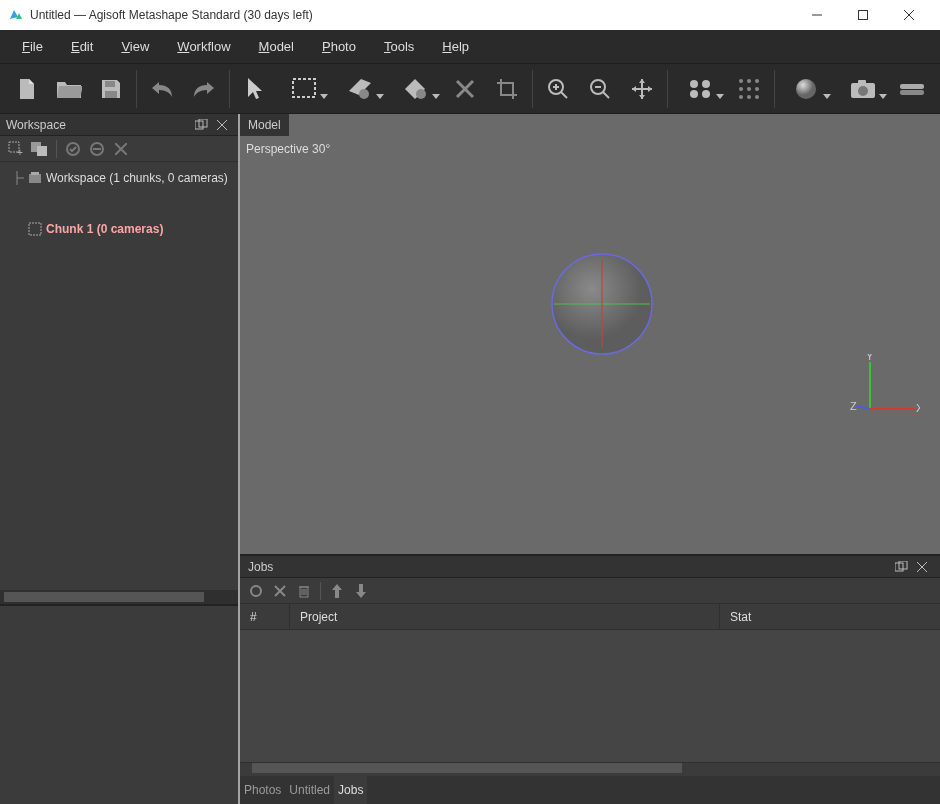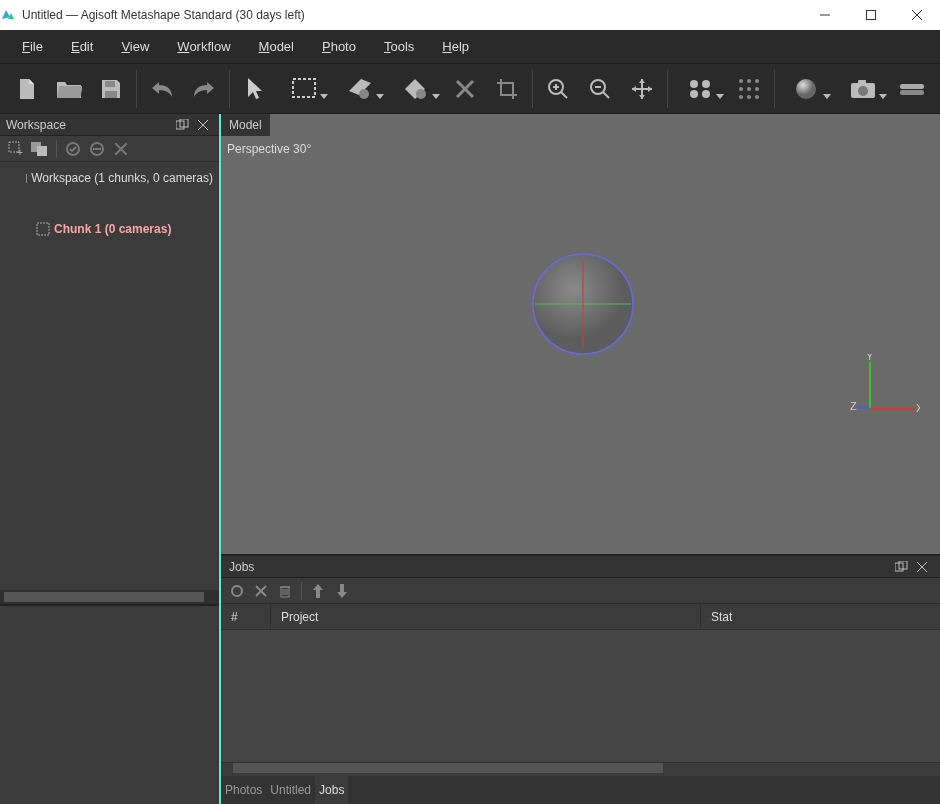--- a/index.html
+++ b/index.html
@@ -1,49 +1,49 @@
 <!DOCTYPE html>
 <html><head>
 <meta charset="utf-8">
 <style>
 * { box-sizing: border-box; margin: 0; padding: 0; font-family: "Segoe UI", Tahoma, sans-serif; }
 html, body { width: 940px; height: 804px; overflow: hidden; background: #fff; }
 
 
-.title-bar { height: 30px; background: #fff; display: flex; align-items: center; padding: 0 0; color: #333; font-size: 12px; }
+.title-bar { height: 30px; background: #fff; display: flex; align-items: center; padding: 0 8px; color: #333; font-size: 12px; }
 .title-bar .ico { width: 16px; height: 16px; margin-right: 6px; display:flex; align-items:center; justify-content:center;}
 .title-bar .title-text { flex: 1; }
 .win-btns { display: flex; gap: 0; }
 .win-btn { width: 46px; height: 30px; display: flex; align-items: center; justify-content: center; color:#333; }
 .win-btn svg { display:block; }
 
 
 .menu-bar { height: 34px; background: #2a2a2a; display: flex; align-items: center; padding: 0 8px; color: #ddd; font-size: 13px; border-bottom:1px solid #1e1e1e;}
 .menu-item { padding: 6px 14px; cursor: default; }
 .menu-underline { text-decoration: underline; }
 
 
 .toolbar { height: 50px; background: #2a2a2a; display: flex; align-items: center; padding: 0 6px; border-bottom:1px solid #1e1e1e;}
 .tool-sep { width:1px; height:38px; background:#444; margin:0 4px;}
 .tool-btn { width: 38px; height: 38px; display: flex; align-items: center; justify-content: center; color:#b8b8b8; margin:0 2px; position:relative; cursor:default;}
 .tool-btn.wide{width:52px;}
 .drop-car { position:absolute; right:2px; bottom:8px; }
 
 
 .main { display: flex; height: calc(100% - 30px - 34px - 50px); background:#3b3b3b;}
-.left-col { width: 221px; display:flex; flex-direction:column; background:#3b3b3b; border-right:2px solid #5eead4;}
+.left-col { width: 240px; display:flex; flex-direction:column; background:#3b3b3b; border-right:2px solid #a3a3a3;}
 .panel-header { height: 22px; background: #333; display:flex; align-items:center; padding:0 6px; color:#ccc; font-size:12px; border-bottom:1px solid #222;}
 .panel-header .spacer{flex:1;}
 .panel-header .hb { width:20px; height:18px; display:flex;align-items:center;justify-content:center;color:#bbb; cursor:default;}
 
 .ws-toolbar { height:26px; background:#3b3b3b; display:flex; align-items:center; padding:0 4px; border-bottom:1px solid #2f2f2f;}
 .ws-btn{width:24px;height:22px;display:flex;align-items:center;justify-content:center;color:#9a9a9a;cursor:default;}
 .ws-sep{width:1px;height:18px;background:#555;margin:0 4px;}
 
-.ws-tree { flex:1; overflow:hidden; padding:4px 4px 0 16px;}
+.ws-tree { flex:1; overflow:hidden; padding:4px 4px 0 8px;}
 .tree-row{display:flex;align-items:center;height:24px;color:#ddd;font-size:12px;padding:0 2px;gap:4px;white-space:nowrap;cursor:default;}
 .tree-row.b{font-weight:600;color:#fca5a5;margin-top:27px;}
 .tree-indent{width:14px;}
 
 .hscroll{height:14px;background:#2f2f2f;display:flex;align-items:center;position:relative;}
 .hscroll-thumb{height:10px;background:#555;position:absolute;}
 
 .bottom-gap{height:200px;background:#3b3b3b;border-top:2px solid #222;}
 
 

